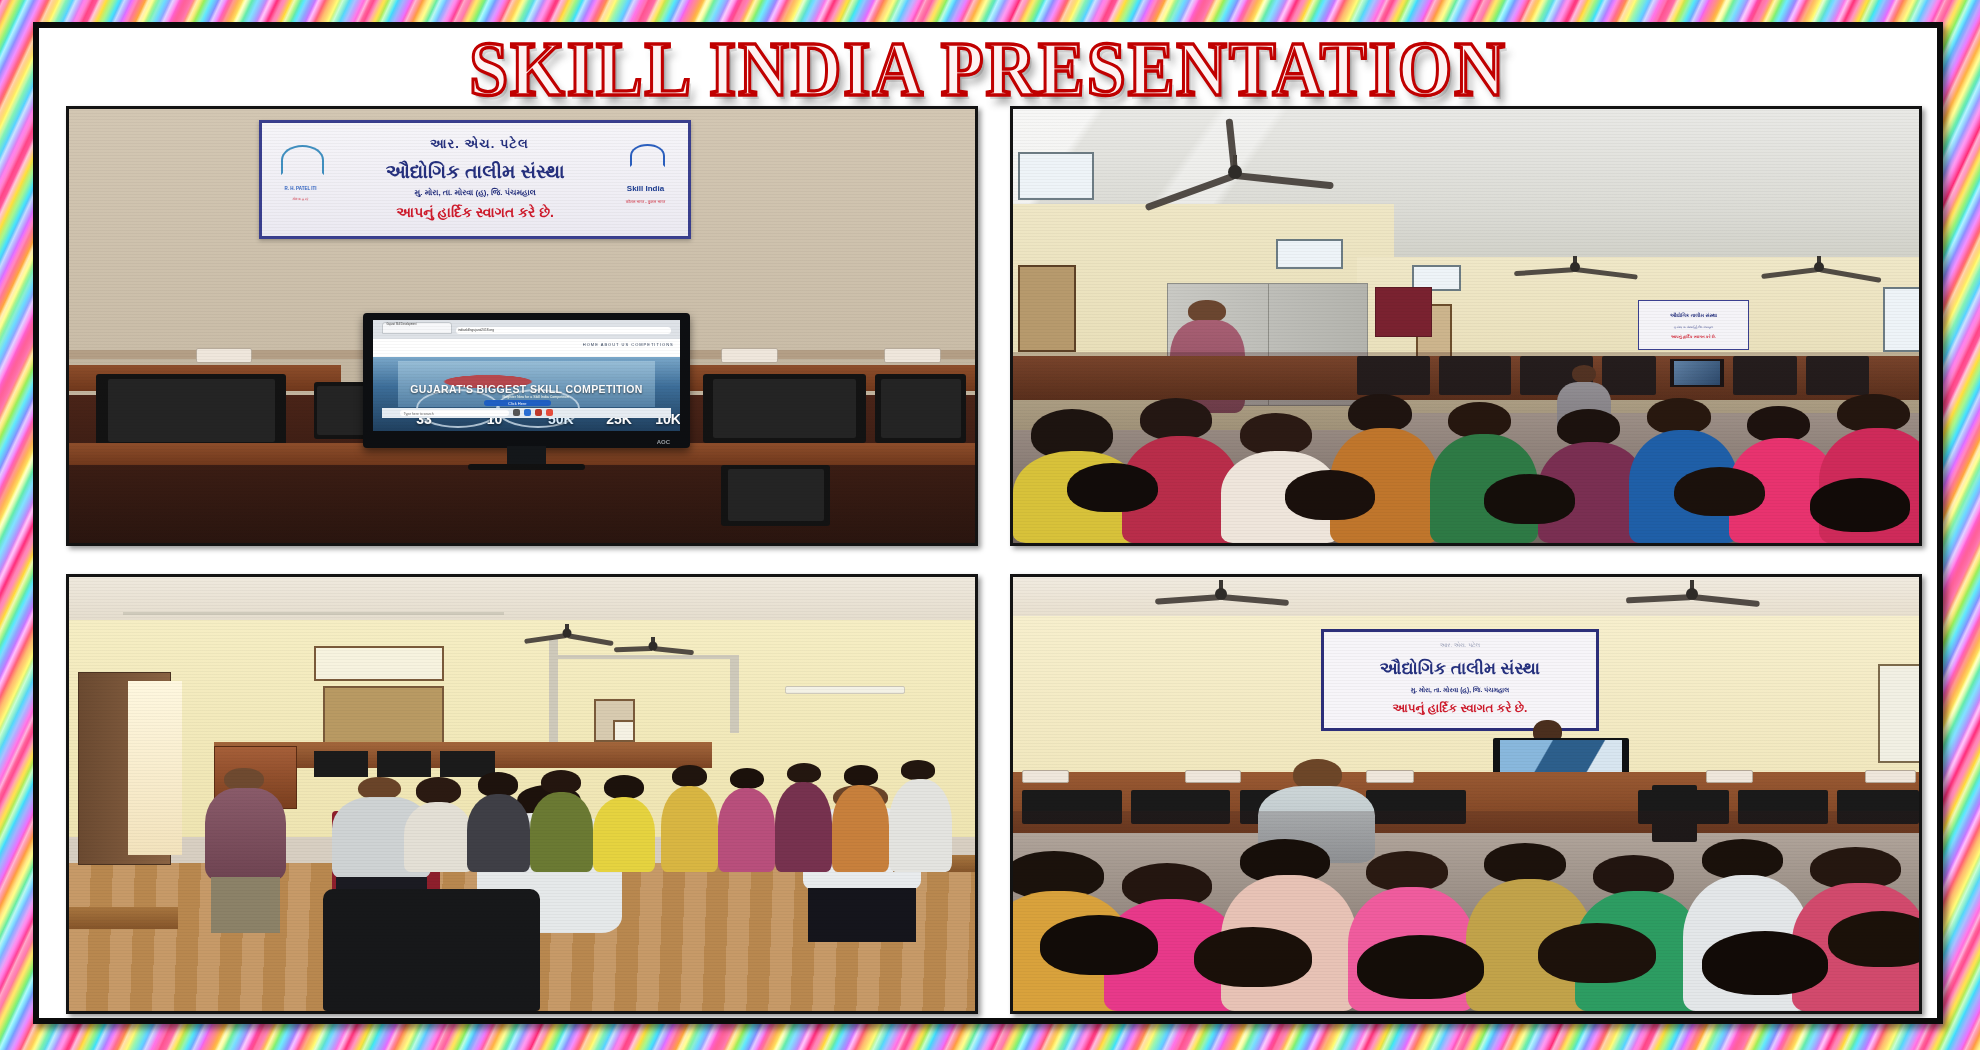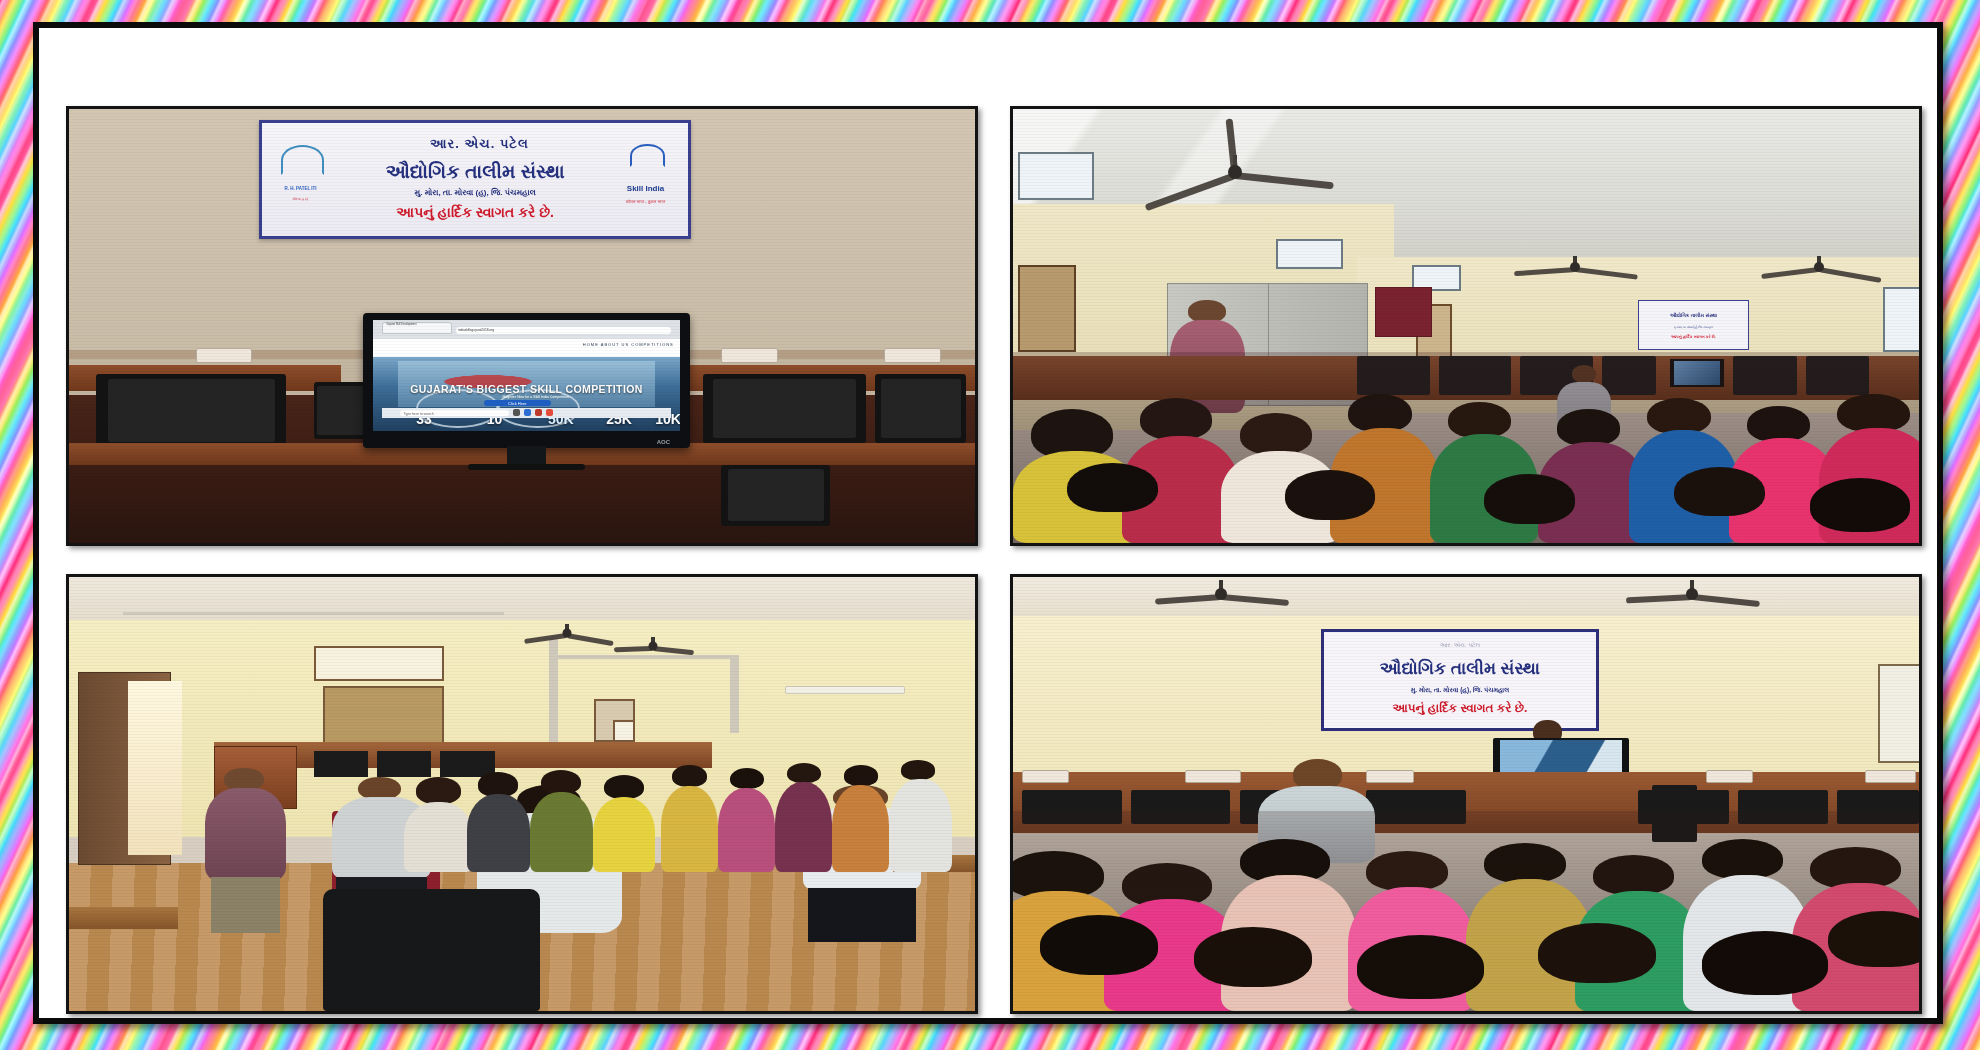--- a/index.html
+++ b/index.html
@@ -234,20 +234,23 @@
     background:repeating-linear-gradient(0deg,rgba(0,0,0,.035) 0 1px,transparent 1px 3px);}
 </style>
 </head>
 <body>
 
 <div id="page">
   <div class="rainbow-bg"></div>
 
   <div class="card">
 
+    <div class="title-wrap">
+      <div class="title">SKILL INDIA PRESENTATION</div>
+    </div>
 
     <div class="grid">
 
       <div class="photo" id="p1">
         <div class="ph-inner">
           <div class="bg1"></div>
           <div class="wall-top"></div>
           <div class="rail"></div>
           <div class="dark-base"></div>
 

